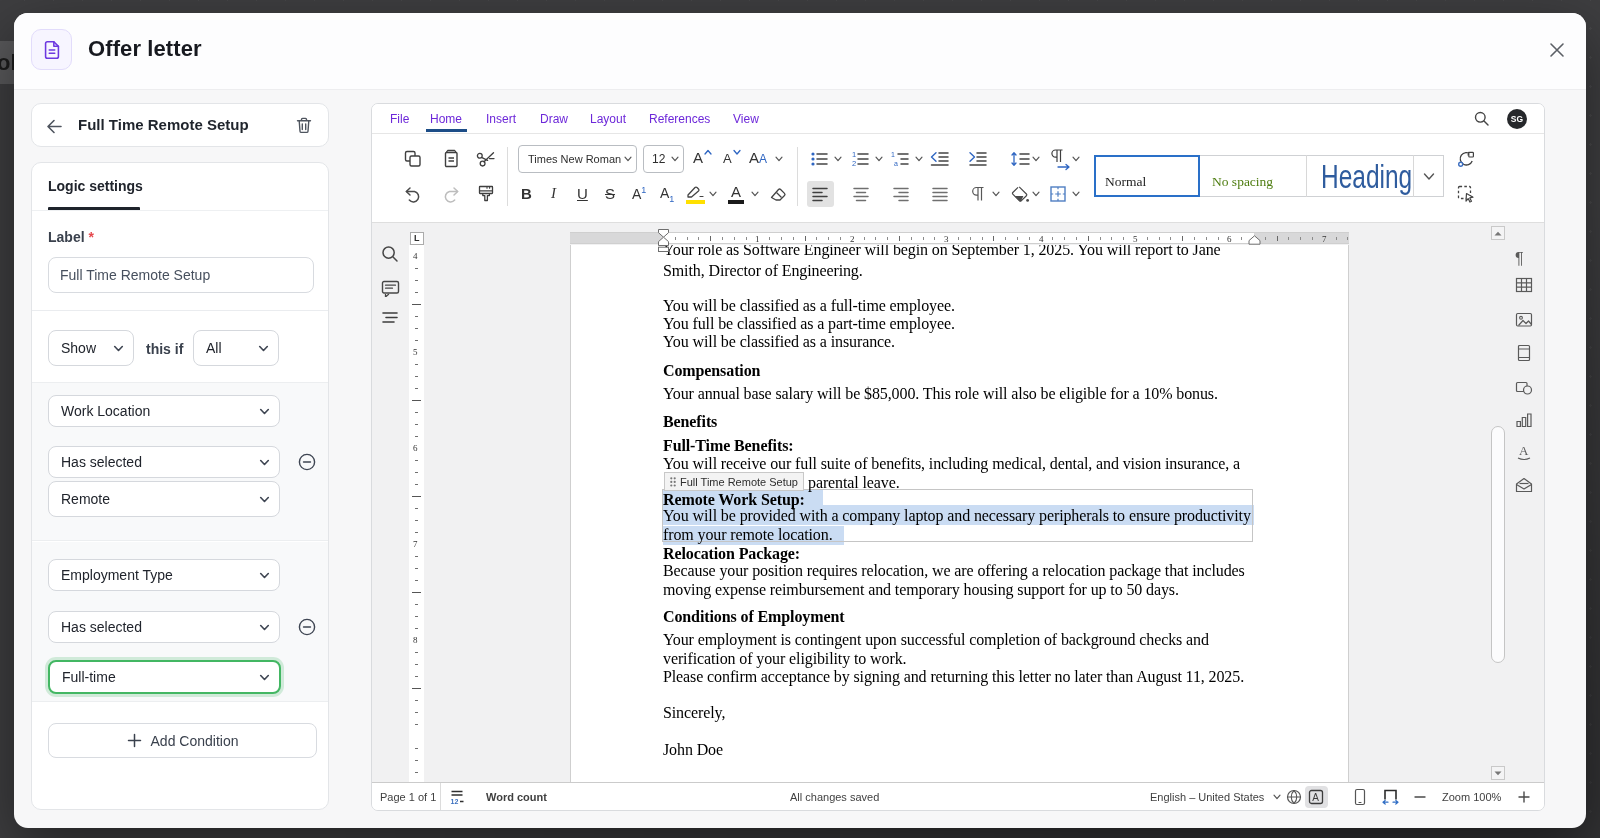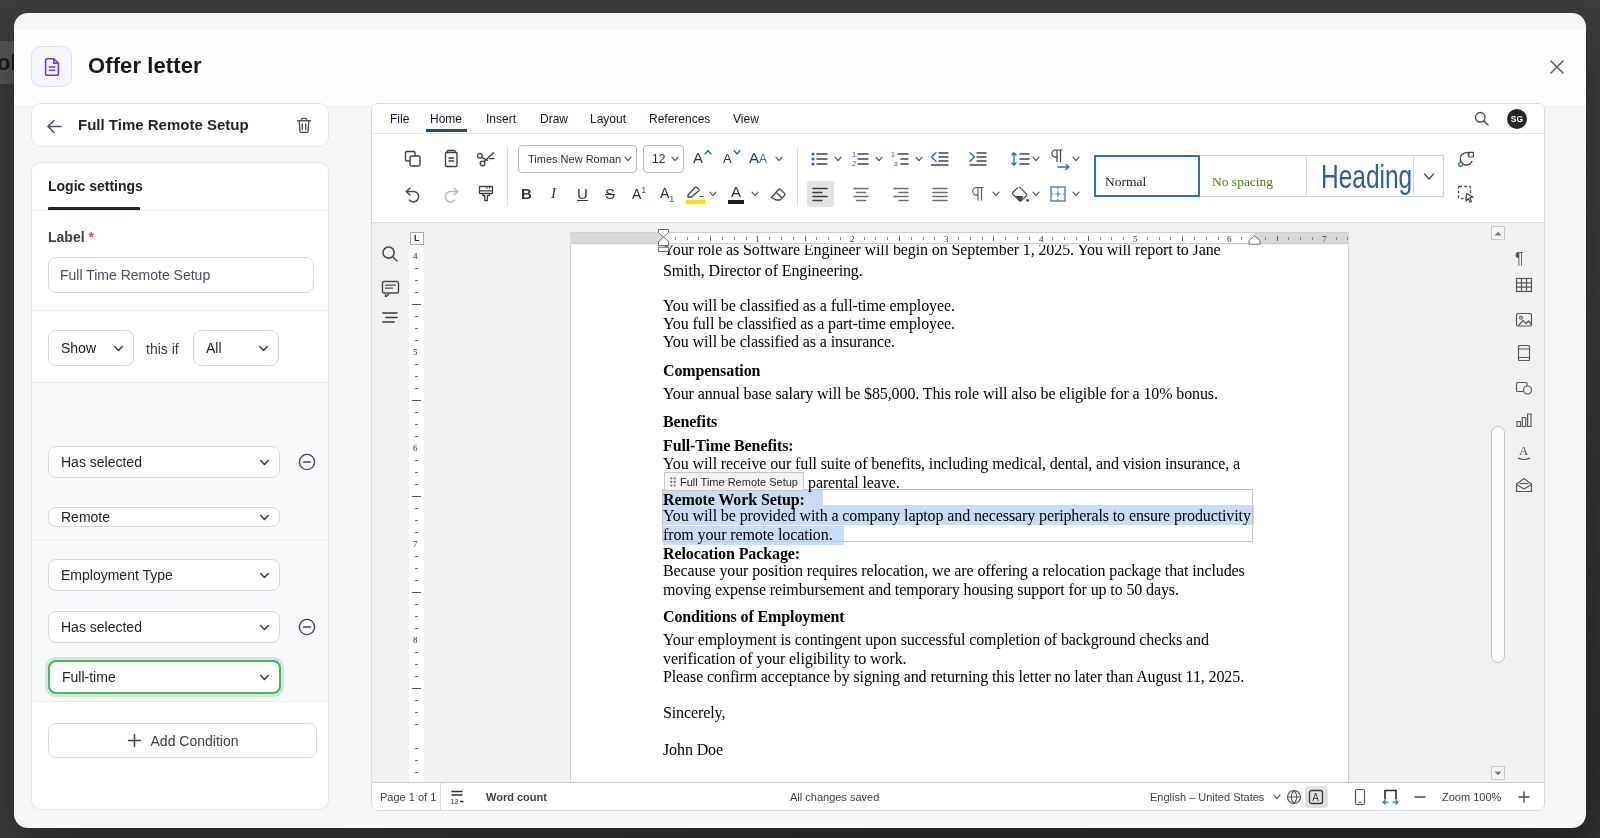--- a/index.html
+++ b/index.html
@@ -11,21 +11,21 @@
 .underlay-band { position:absolute; left:0; top:41px; width:15px; height:43px; background:#59595b; overflow:hidden; }
 .underlay-band span { position:absolute; left:-3px; top:9px; font-size:22px; font-weight:600; color:#1c1c1c; }
 .vignette { position:absolute; inset:0; background:radial-gradient(ellipse at 85% 95%, rgba(0,0,0,0.25), transparent 55%); }
 
 
 .modal { position:absolute; left:14px; top:13px; width:1572px; height:815px;
   background:#f7f7f8; border-radius:14px; overflow:hidden;
   box-shadow:0 20px 60px rgba(0,0,0,0.45); }
 
 
-.m-header { position:absolute; left:0; top:0; width:100%; height:77px; background:#fdfdfe; border-bottom:1px solid #ededef;margin-top:17px; }
+.m-header { position:absolute; left:0; top:0; width:100%; height:77px; background:#fdfdfe; border-bottom:1px solid #ededef; }
 .tile { position:absolute; left:17px; top:16px; width:41px; height:41px; background:#f7f5ff; border:1px solid #e2dcfb; border-radius:10px; display:flex; align-items:center; justify-content:center; }
 .m-title { position:absolute; left:74px; top:23px; font-size:22px; font-weight:600; color:#17191f; letter-spacing:0.1px; }
 .m-close { position:absolute; left:1535px; top:29px; width:16px; height:16px; }
 
 
 .card { position:absolute; background:#fff; border:1px solid #e3e5e8; border-radius:10px; }
 #sc1 { left:17px; top:90px; width:298px; height:44px; }
 #sc1 .back { position:absolute; left:14px; top:14px; }
 #sc1 .t { position:absolute; left:46px; top:12px; font-size:15px; font-weight:700; color:#1f242c; }
 #sc1 .trash { position:absolute; left:264px; top:13px; }
@@ -33,31 +33,31 @@
 .ls { position:absolute; left:16px; top:15px; font-size:14px; font-weight:700; color:#20242c; }
 .ls-u { position:absolute; left:16px; top:44px; width:92px; height:4px; background:#1e232b; border-radius:1px; }
 .lbl { position:absolute; left:16px; top:66px; font-size:14px; font-weight:600; color:#3a414d; }
 .lbl b { color:#e5484d; font-weight:600; }
 .inp { position:absolute; left:16px; top:94px; width:266px; height:36px; border:1px solid #d8dbe0; border-radius:8px; background:#fff;
   font-size:14px; color:#47505e; display:flex; align-items:center; padding-left:11px; }
 .hr { position:absolute; left:0px; width:296px; height:1px; background:#eaecef; }
 .sel { position:absolute; background:#fff; border:1px solid #d5d8dd; border-radius:8px; font-size:14px; color:#20242c;
   display:flex; align-items:center; padding-left:12px; }
 .sel svg { position:absolute; right:8px; top:50%; margin-top:-6px; }
-.thisif { position:absolute; font-size:14px; color:#3a414d; }
+.thisif { position:absolute; font-size:14px; color:#3a414d;font-weight:bold; }
 .grayband { position:absolute; left:0; width:296px; background:#f8f9fa; }
 .minus { position:absolute; }
 .addc { position:absolute; left:16px; top:560px; width:269px; height:35px; border:1px solid #d8dbe0; border-radius:8px; background:#fff;
   display:flex; align-items:center; justify-content:center; gap:9px; font-size:14px; font-weight:500; color:#3a414d; }
 
 
 #ed { position:absolute; left:357px; top:90px; width:1174px; height:708px; background:#fff; border:1px solid #d9dbde; border-radius:7px; overflow:hidden; }
 
 .menubar { position:absolute; left:0; top:0; width:100%; height:30px; border-bottom:1px solid #e6e6e6; background:#fff; }
-.mtab { position:absolute; top:8px; font-size:12px; color:#0f172a; }
+.mtab { position:absolute; top:8px; font-size:12px; color:#6d28d9; }
 .mtab-u { position:absolute; left:54px; top:25px; width:41px; height:3px; background:#1c4d87; }
 .toolbar { position:absolute; left:0; top:31px; width:100%; height:88px; background:#fff; border-bottom:1px solid #dedede; }
 .tsep { position:absolute; top:7px; width:1px; height:72px; background:#dcdcdc; }
 .workspace { position:absolute; left:0; top:119px; width:100%; height:559px; background:#f1f1f2; }
 .statusbar { position:absolute; left:0; top:678px; width:100%; height:29px; background:#fff; border-top:1px solid #cbcbcb; font-size:11px; color:#3f3f3f; }
 
 
 .vruler { position:absolute; left:37px; top:22px; width:15px; height:537px; background:#fff; }
 .hruler { position:absolute; left:198px; top:9px; width:779px; height:12px; background:#fff; border-top:1px solid #cfcfcf; border-bottom:1px solid #cfcfcf; }
 .hr-margin { position:absolute; top:0; height:100%; background:#d8d8d9; }
@@ -118,28 +118,31 @@
           <path d="M2.5 4.2 L6 7.8 L9.5 4.2"></path>
         </svg></div>
     <div class="thisif" style="left:114px; top:178px;">this if</div>
     <div class="sel" style="left:161px; top:167px; width:86px; height:36px;">All<svg width="13" height="13" viewBox="0 0 12 12" fill="none" stroke="#3e4552" stroke-width="1.5" stroke-linecap="round" stroke-linejoin="round">
           <path d="M2.5 4.2 L6 7.8 L9.5 4.2"></path>
         </svg></div>
 
     <div class="grayband" style="top:219px; height:159px; border-top:1px solid #eceef0; border-bottom:1px solid #eceef0;"></div>
     <div class="grayband" style="top:379px; height:160px; border-bottom:1px solid #eceef0;"></div>
 
+    <div class="sel" style="left:16px; top:232px; width:232px; height:32px;">Work Location<svg width="13" height="13" viewBox="0 0 12 12" fill="none" stroke="#3e4552" stroke-width="1.5" stroke-linecap="round" stroke-linejoin="round">
+          <path d="M2.5 4.2 L6 7.8 L9.5 4.2"></path>
+        </svg></div>
     <div class="sel" style="left:16px; top:283px; width:232px; height:32px;">Has selected<svg width="13" height="13" viewBox="0 0 12 12" fill="none" stroke="#3e4552" stroke-width="1.5" stroke-linecap="round" stroke-linejoin="round">
           <path d="M2.5 4.2 L6 7.8 L9.5 4.2"></path>
         </svg></div>
     <svg class="minus" style="left:266px; top:290px;" width="18" height="18" viewBox="0 0 18 18" fill="none" stroke="#3e4552" stroke-width="1.4">
         <circle cx="9" cy="9" r="7.6"></circle>
         <line x1="5.5" y1="9" x2="12.5" y2="9" stroke-linecap="round"></line>
       </svg>
-    <div class="sel" style="left:16px; top:344px; width:232px; height:20px;">Remote<svg width="13" height="13" viewBox="0 0 12 12" fill="none" stroke="#3e4552" stroke-width="1.5" stroke-linecap="round" stroke-linejoin="round">
+    <div class="sel" style="left:16px; top:318px; width:232px; height:36px;">Remote<svg width="13" height="13" viewBox="0 0 12 12" fill="none" stroke="#3e4552" stroke-width="1.5" stroke-linecap="round" stroke-linejoin="round">
           <path d="M2.5 4.2 L6 7.8 L9.5 4.2"></path>
         </svg></div>
 
     <div class="sel" style="left:16px; top:396px; width:232px; height:32px;">Employment Type<svg width="13" height="13" viewBox="0 0 12 12" fill="none" stroke="#3e4552" stroke-width="1.5" stroke-linecap="round" stroke-linejoin="round">
           <path d="M2.5 4.2 L6 7.8 L9.5 4.2"></path>
         </svg></div>
     <div class="sel" style="left:16px; top:448px; width:232px; height:32px;">Has selected<svg width="13" height="13" viewBox="0 0 12 12" fill="none" stroke="#3e4552" stroke-width="1.5" stroke-linecap="round" stroke-linejoin="round">
           <path d="M2.5 4.2 L6 7.8 L9.5 4.2"></path>
         </svg></div>
     <svg class="minus" style="left:266px; top:455px;" width="18" height="18" viewBox="0 0 18 18" fill="none" stroke="#3e4552" stroke-width="1.4">

